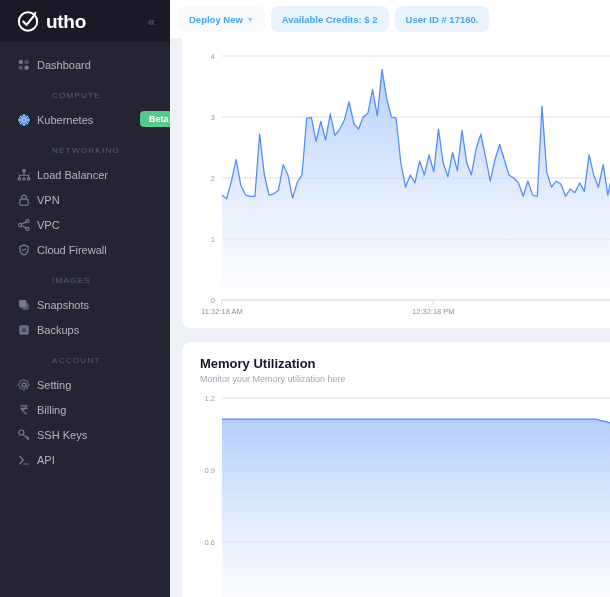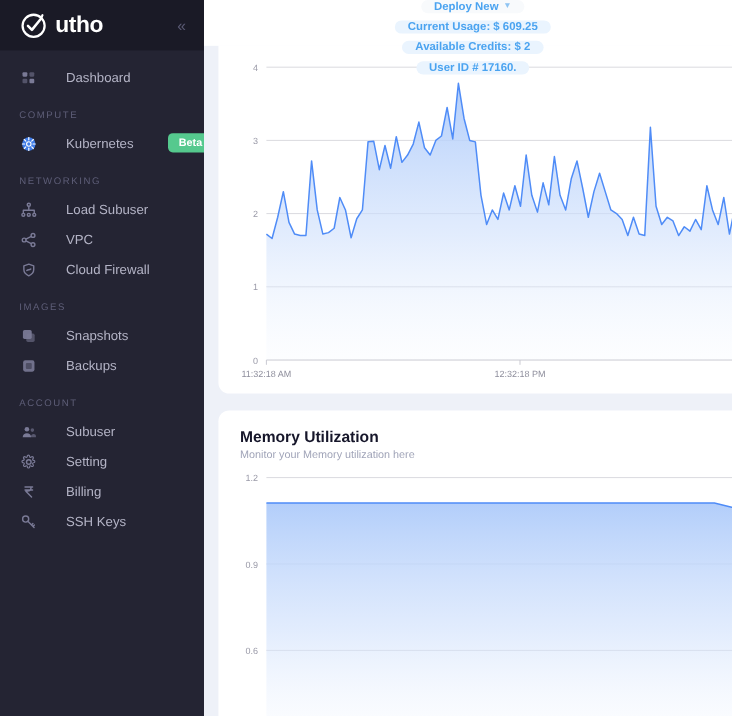--- a/index.html
+++ b/index.html
@@ -35,24 +35,24 @@
   .collapse-btn {
     position: absolute; right: 16px; top: 50%; transform: translateY(-50%);
     color: #5a5a74; font-size: 13px; line-height: 1; cursor: pointer;
     letter-spacing: -1px;
   }
 
   .sb-scroll { padding-top: 10px; }
 
   .sb-section-label {
     color: #5e5e78; font-size: 8px; letter-spacing: 1.3px;
-    text-transform: uppercase; padding: 0 0 7px 16px; margin-top: 14px;
+    text-transform: uppercase; padding: 0 0 7px 32px; margin-top: 14px; margin-left: 20px;
   }
   .sb-item {
-    display: flex; align-items: center; gap: 24px;
+    display: flex; align-items: center; gap: 6px;
     height: 25px; padding-left: 16px;
     color: #b4b4c6; font-size: 11px;
     cursor: pointer; position: relative;
   }
   .sb-item .ic {
     width: 15px; height: 15px; flex: 0 0 15px;
     display: flex; align-items: center; justify-content: center;
     color: #7a7a96;
   }
   .sb-item svg { display: block; }
@@ -67,21 +67,21 @@
   
   #main {
     flex: 1 1 auto; height: 597px;
     background: #ffffff;
     position: relative; overflow: hidden;
   }
   #topbar {
     height: 38px; background: #ffffff;
     display: flex; align-items: center; gap: 6px;
     padding: 0 0 0 8px;
-    position: relative; z-index: 5; flex-direction: column;
+    position: relative; z-index: 5;
   }
   .pill {
     background: #eaf4fe; color: #4aa3f0;
     font-size: 9.5px; font-weight: bold;
     border-radius: 7px; height: 26px;
     display: flex; align-items: center; gap: 4px;
     padding: 0 11px; white-space: nowrap; cursor: pointer;
   }
   .pill.light { background: #f8fafc; }
   .caret { font-size: 7px; color: #8fc4f2; }
@@ -169,21 +169,30 @@
         <div class="sb-item">
           <span class="ic">
             <svg width="14" height="14" viewBox="0 0 16 16">
               <circle cx="8" cy="3" r="1.5" fill="none" stroke="currentColor" stroke-width="1.35" stroke-linecap="round" stroke-linejoin="round"></circle>
               <path d="M8 4.5v2.6M2.8 11V8.3h10.4V11" fill="none" stroke="currentColor" stroke-width="1.35" stroke-linecap="round" stroke-linejoin="round"></path>
               <circle cx="2.8" cy="12.6" r="1.4" fill="none" stroke="currentColor" stroke-width="1.35" stroke-linecap="round" stroke-linejoin="round"></circle>
               <circle cx="8" cy="12.6" r="1.4" fill="none" stroke="currentColor" stroke-width="1.35" stroke-linecap="round" stroke-linejoin="round"></circle>
               <circle cx="13.2" cy="12.6" r="1.4" fill="none" stroke="currentColor" stroke-width="1.35" stroke-linecap="round" stroke-linejoin="round"></circle>
             </svg>
           </span>
-          <span>Load Subuser</span>
+          <span>Load Balancer</span>
+        </div>
+        <div class="sb-item">
+          <span class="ic">
+            <svg width="14" height="14" viewBox="0 0 16 16">
+              <rect x="3.2" y="7" width="9.6" height="7" rx="1.6" fill="none" stroke="currentColor" stroke-width="1.35" stroke-linecap="round" stroke-linejoin="round"></rect>
+              <path d="M5.3 7V5.1a2.7 2.7 0 0 1 5.4 0V7" fill="none" stroke="currentColor" stroke-width="1.35" stroke-linecap="round" stroke-linejoin="round"></path>
+            </svg>
+          </span>
+          <span>VPN</span>
         </div>
         <div class="sb-item">
           <span class="ic">
             <svg width="14" height="14" viewBox="0 0 16 16">
               <circle cx="12" cy="3.6" r="1.8" fill="none" stroke="currentColor" stroke-width="1.35" stroke-linecap="round" stroke-linejoin="round"></circle>
               <circle cx="12" cy="12.4" r="1.8" fill="none" stroke="currentColor" stroke-width="1.35" stroke-linecap="round" stroke-linejoin="round"></circle>
               <circle cx="3.6" cy="8" r="1.8" fill="none" stroke="currentColor" stroke-width="1.35" stroke-linecap="round" stroke-linejoin="round"></circle>
               <path d="M5.2 7.1 10.4 4.5M5.2 8.9l5.2 2.6" fill="none" stroke="currentColor" stroke-width="1.35" stroke-linecap="round" stroke-linejoin="round"></path>
             </svg>
           </span>
@@ -214,31 +223,20 @@
               <rect x="2.6" y="2.6" width="10.8" height="10.8" rx="2" fill="currentColor" opacity=".9"></rect>
               <rect x="5.2" y="5.2" width="5.6" height="5.6" rx="1" fill="#242433" opacity=".45"></rect>
             </svg>
           </span>
           <span>Backups</span>
         </div>
         <div class="sb-section-label">ACCOUNT</div>
         <div class="sb-item">
           <span class="ic">
             <svg width="14" height="14" viewBox="0 0 16 16">
-              <circle cx="6.2" cy="5.4" r="2.2" fill="currentColor"></circle>
-              <path d="M2.2 13c0-2.3 1.8-3.8 4-3.8s4 1.5 4 3.8z" fill="currentColor"></path>
-              <circle cx="11.4" cy="6.2" r="1.7" fill="currentColor" opacity=".6"></circle>
-              <path d="M9.8 13c0-1.9 1.2-3.1 2.8-3.1 1.2 0 2.2.8 2.2 2.2V13z" fill="currentColor" opacity=".6"></path>
-            </svg>
-          </span>
-          <span>Subuser</span>
-        </div>
-        <div class="sb-item">
-          <span class="ic">
-            <svg width="14" height="14" viewBox="0 0 16 16">
               <circle cx="8" cy="8" r="2.2" fill="none" stroke="currentColor" stroke-width="1.35" stroke-linecap="round" stroke-linejoin="round"></circle>
               <path d="M12.6 9.6a1.1 1.1 0 0 0 .23 1.22l.05.05a1.35 1.35 0 1 1-1.9 1.9l-.05-.05a1.1 1.1 0 0 0-1.22-.23 1.1 1.1 0 0 0-.67 1v.15a1.35 1.35 0 1 1-2.7 0V13.5a1.1 1.1 0 0 0-.72-1 1.1 1.1 0 0 0-1.22.23l-.05.05a1.35 1.35 0 1 1-1.9-1.9l.05-.05a1.1 1.1 0 0 0 .23-1.22 1.1 1.1 0 0 0-1-.67H1.5a1.35 1.35 0 1 1 0-2.7h.15a1.1 1.1 0 0 0 1-.72 1.1 1.1 0 0 0-.23-1.22l-.05-.05a1.35 1.35 0 1 1 1.9-1.9l.05.05a1.1 1.1 0 0 0 1.22.23h.05a1.1 1.1 0 0 0 .67-1V1.5a1.35 1.35 0 1 1 2.7 0v.15a1.1 1.1 0 0 0 .67 1h.05a1.1 1.1 0 0 0 1.22-.23l.05-.05a1.35 1.35 0 1 1 1.9 1.9l-.05.05a1.1 1.1 0 0 0-.23 1.22v.05a1.1 1.1 0 0 0 1 .67h.15a1.35 1.35 0 1 1 0 2.7H13.5a1.1 1.1 0 0 0-1 .67z" fill="none" stroke="currentColor" stroke-width="1.35" stroke-linecap="round" stroke-linejoin="round" transform="scale(0.82) translate(1.7 1.7)"></path>
             </svg>
           </span>
           <span>Setting</span>
         </div>
         <div class="sb-item">
           <span class="ic">
             <svg width="14" height="14" viewBox="0 0 16 16">
               <path d="M4.4 3.2h7.2M4.4 6.1h7.2M10.2 3.2c0 2.3-1.3 4-3.6 4H5.2l5.4 5.6" fill="none" stroke="currentColor" stroke-width="1.35" stroke-linecap="round" stroke-linejoin="round"></path>
@@ -247,33 +245,39 @@
           <span>Billing</span>
         </div>
         <div class="sb-item">
           <span class="ic">
             <svg width="14" height="14" viewBox="0 0 16 16">
               <circle cx="5" cy="5.2" r="2.9" fill="none" stroke="currentColor" stroke-width="1.35" stroke-linecap="round" stroke-linejoin="round"></circle>
               <path d="M7.1 7.3 13 13.2M10.6 10.8l1.3-1.3M12 12.2l1.3-1.3" fill="none" stroke="currentColor" stroke-width="1.35" stroke-linecap="round" stroke-linejoin="round"></path>
             </svg>
           </span>
           <span>SSH Keys</span>
+        </div>
+        <div class="sb-item">
+          <span class="ic">
+            <svg width="14" height="14" viewBox="0 0 16 16">
+              <path d="M3 3.6 7.2 8 3 12.4" fill="none" stroke="currentColor" stroke-width="1.35" stroke-linecap="round" stroke-linejoin="round"></path>
+              <path d="M7.6 12.6h5.4" fill="none" stroke="currentColor" stroke-width="1.35" stroke-linecap="round" stroke-linejoin="round"></path>
+            </svg>
+          </span>
+          <span>API</span>
         </div>
       </div>
   </aside>
 
   <section id="main">
 
     <div id="topbar">
         <div class="pill light">
           <span>Deploy New</span>
           <span class="caret">▼</span>
-        </div>
-        <div class="pill">
-          <span>Current Usage: $ 609.25</span>
         </div>
         <div class="pill">
           <span>Available Credits: $ 2</span>
         </div>
         <div class="pill">
           <span>User ID # 17160.</span>
         </div>
       </div>
 
     <div id="content">

